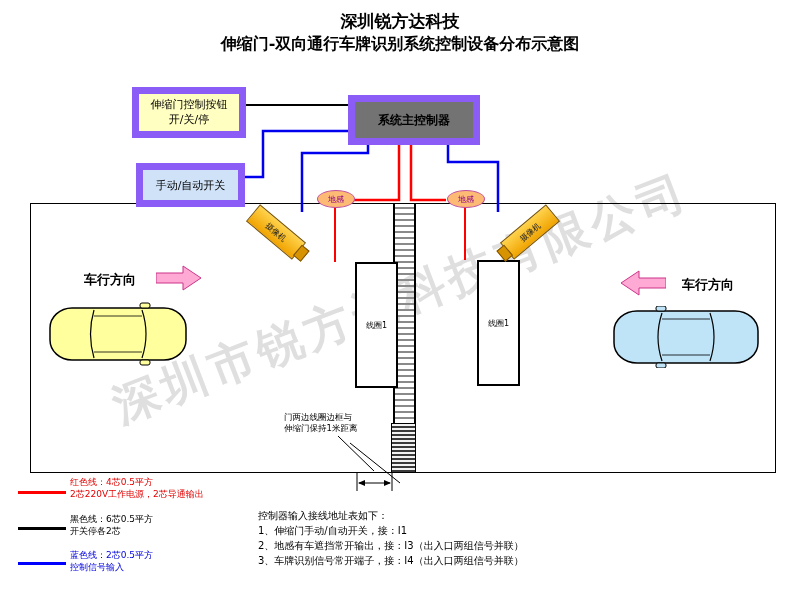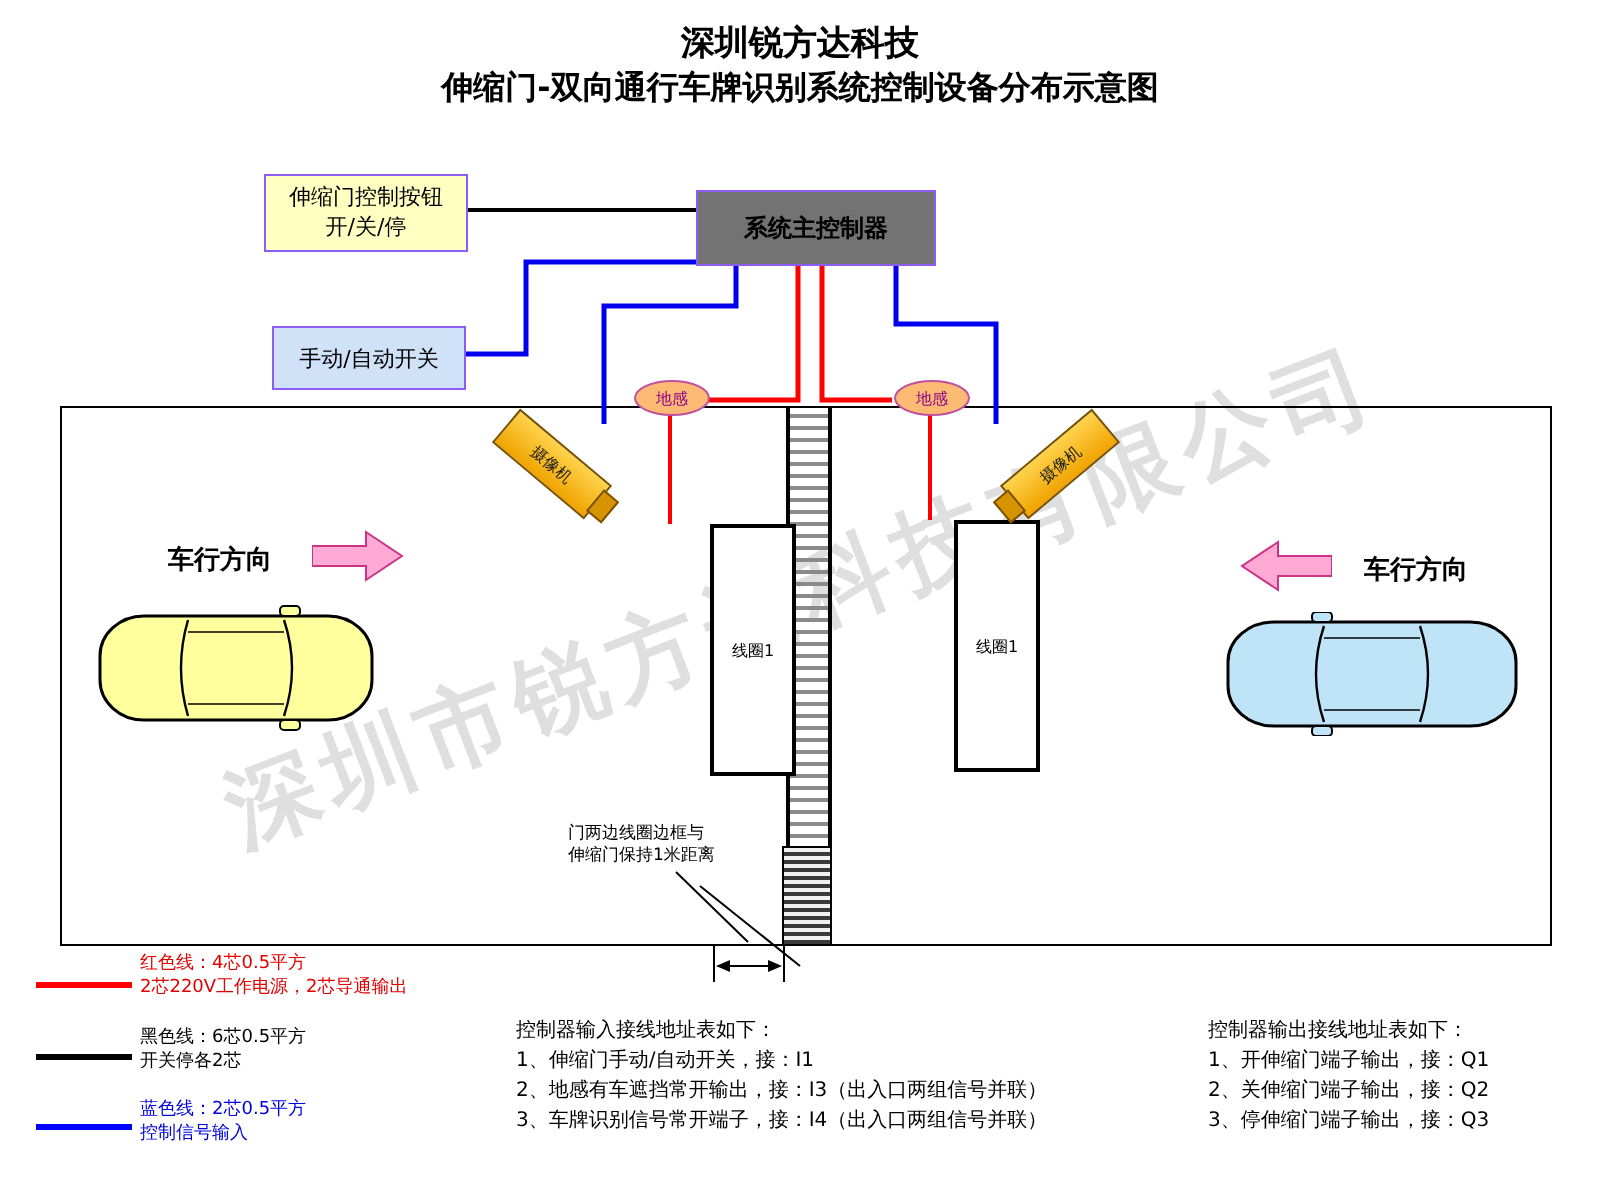--- a/index.html
+++ b/index.html
@@ -14,21 +14,21 @@
           font-size:17px;font-weight:bold;z-index:5;}
   .title2{position:absolute;left:0;top:34px;width:800px;text-align:center;
           font-size:16px;font-weight:bold;z-index:5;}
 
   .road{position:absolute;left:30px;top:203px;width:744px;height:268px;
         border:1.5px solid #000;background:transparent;z-index:2;}
 
   .wires{position:absolute;left:0;top:0;width:800px;height:601px;
          pointer-events:none;z-index:3;}
 
-  .box{position:absolute;border:1px solid #8b5cf6;display:flex;flex-direction:column;
+  .box{position:absolute;border:7px solid #8b5cf6;display:flex;flex-direction:column;
        align-items:center;justify-content:center;text-align:center;z-index:6;}
   .gate-button{left:132px;top:87px;width:100px;height:37px;background:#ffffc2;font-size:11px;line-height:1.35;}
   .controller{left:348px;top:95px;width:118px;height:36px;background:#737373;font-size:12px;font-weight:bold;}
   .manual-switch{left:136px;top:163px;width:95px;height:30px;background:#cfe2f7;font-size:11px;}
 
   .gate-ladder{position:absolute;left:393px;top:203px;width:19px;height:268px;
                border-left:2px solid #000;border-right:2px solid #000;
                background:repeating-linear-gradient(to bottom,rgba(0,0,0,0) 0 4px,#8a8a8a 4px 6px);
                z-index:4;}
   .gate-block{position:absolute;left:391px;top:423px;width:23px;height:48px;border:1px solid #000;
@@ -211,20 +211,14 @@
     <div>控制信号输入</div>
   </div>
 
   <div class="wire-table input-table">
     <div>控制器输入接线地址表如下：</div>
     <div>1、伸缩门手动/自动开关，接：I1</div>
     <div>2、地感有车遮挡常开输出，接：I3（出入口两组信号并联）</div>
     <div>3、车牌识别信号常开端子，接：I4（出入口两组信号并联）</div>
   </div>
 
-  <div class="wire-table output-table">
-    <div>控制器输出接线地址表如下：</div>
-    <div>1、开伸缩门端子输出，接：Q1</div>
-    <div>2、关伸缩门端子输出，接：Q2</div>
-    <div>3、停伸缩门端子输出，接：Q3</div>
-  </div>
 
 </div>
 
 </body></html>

